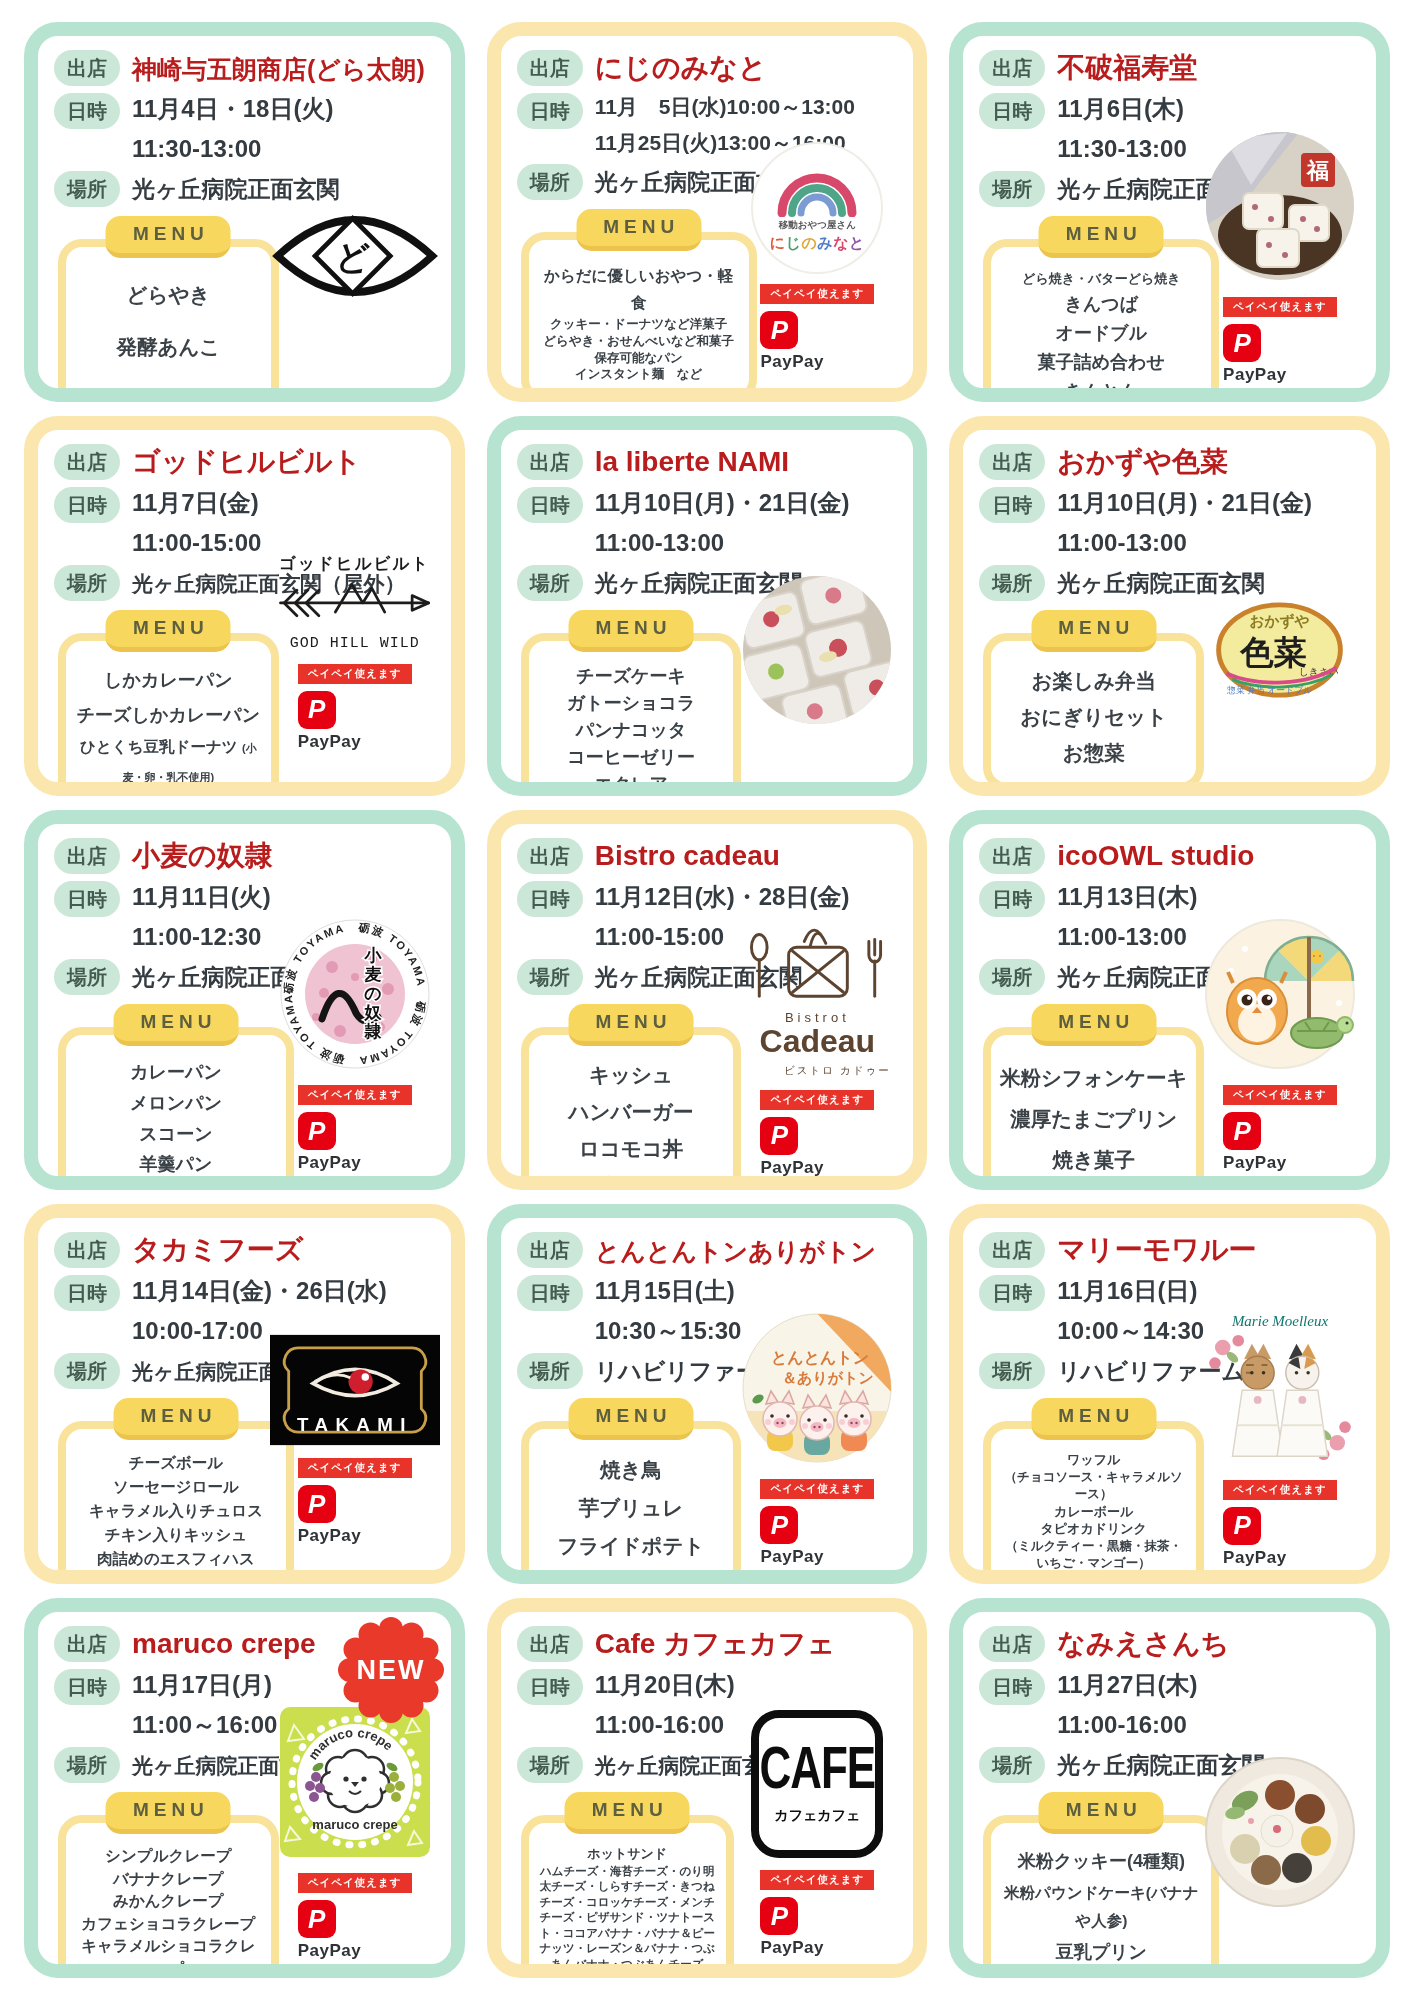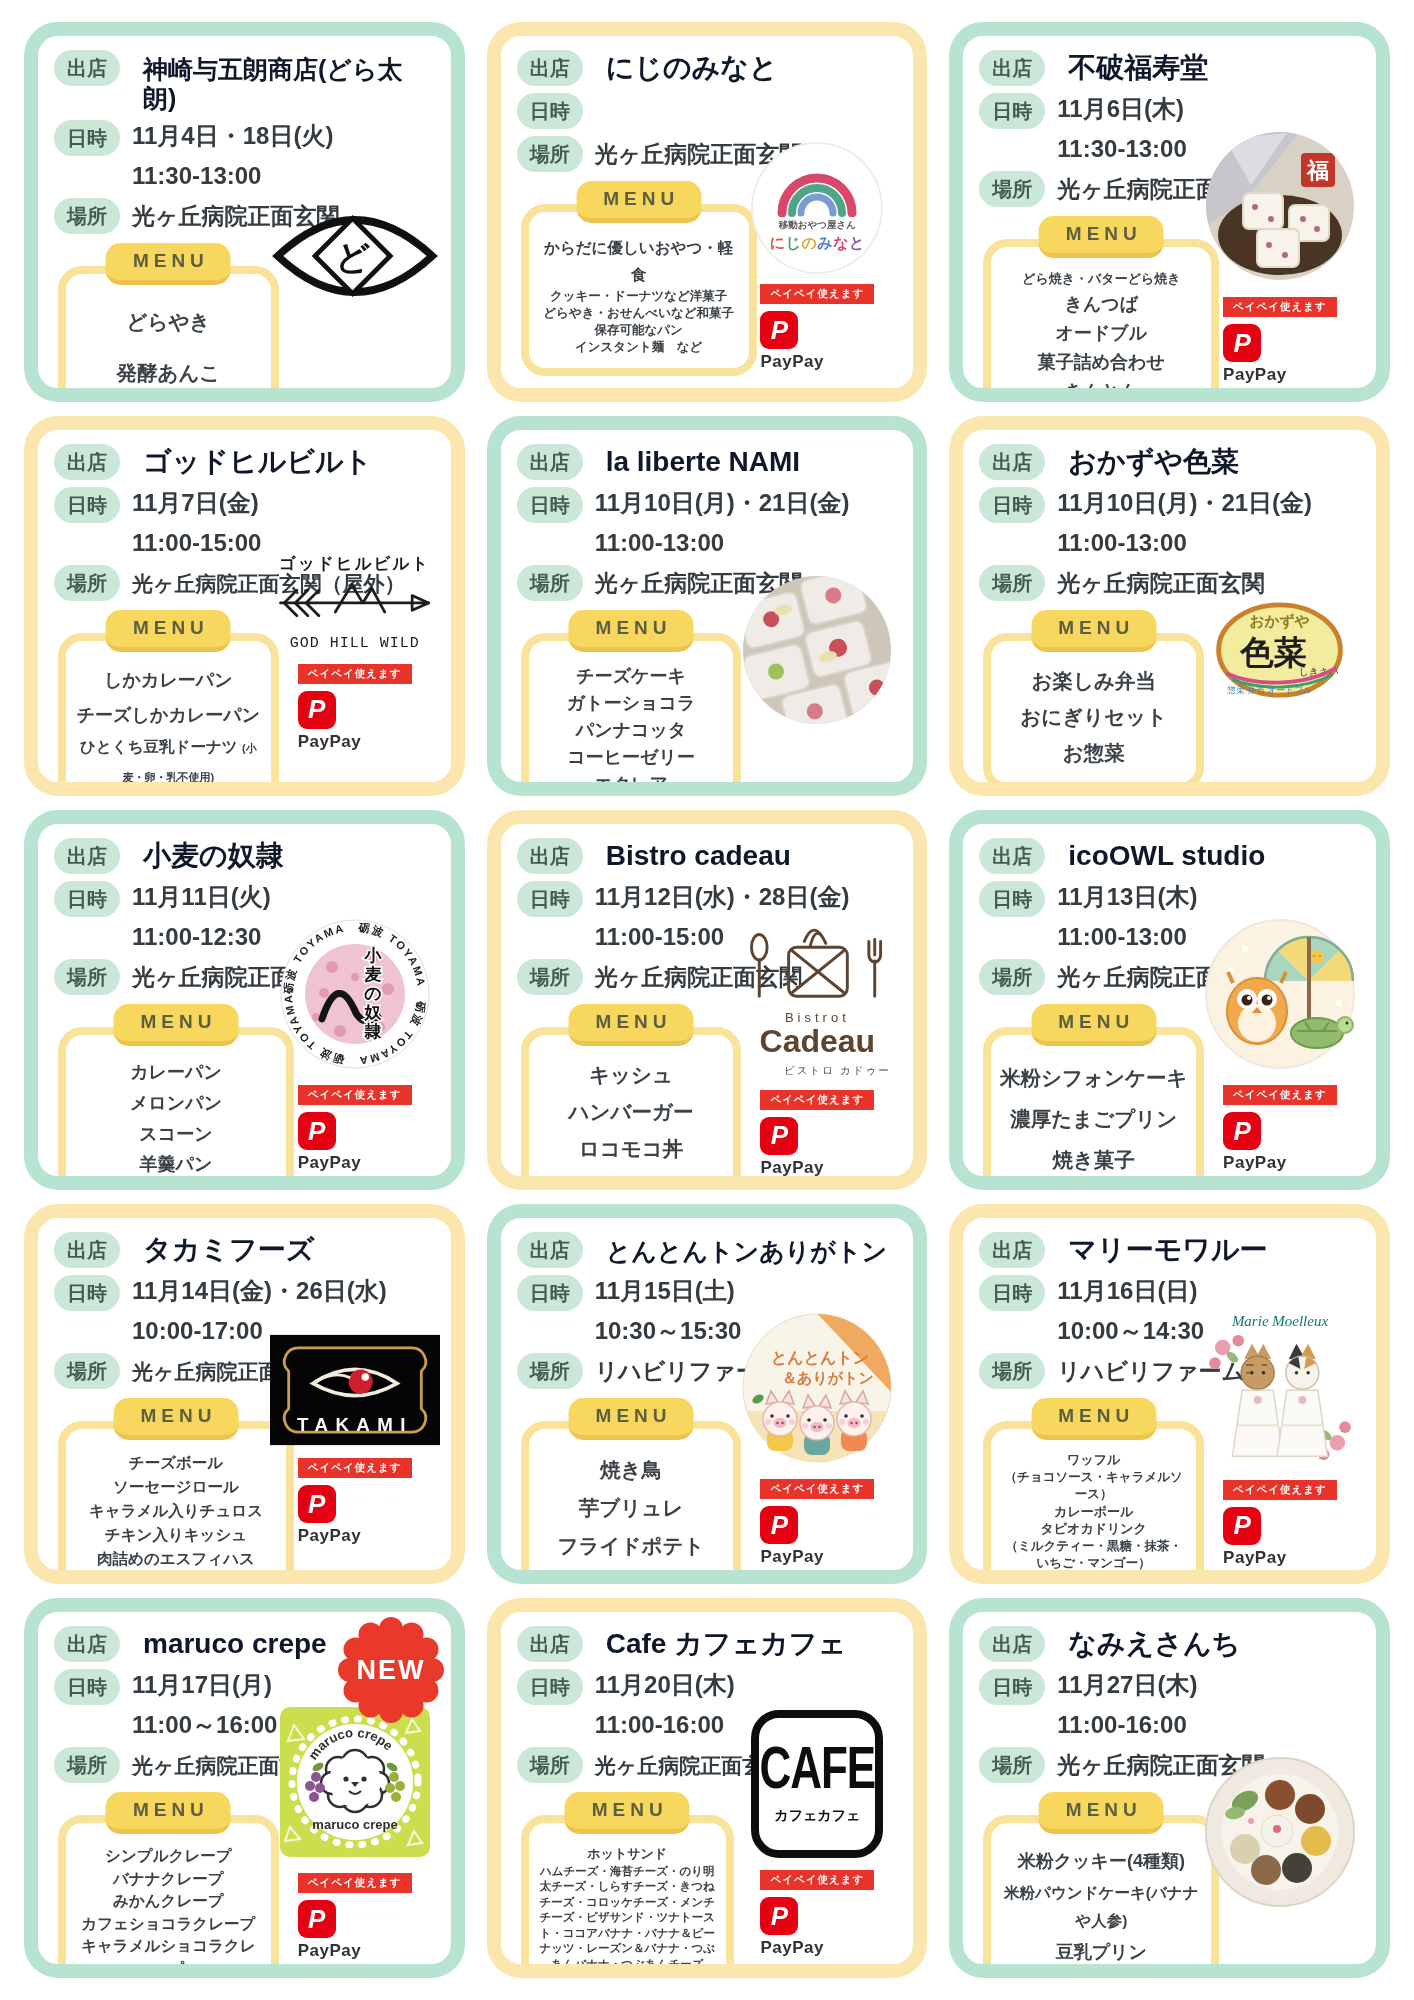--- a/index.html
+++ b/index.html
@@ -8,21 +8,21 @@
   .grid { display:grid; grid-template-columns:repeat(3,1fr); grid-template-rows:repeat(5,1fr);
           gap:14px 22px; width:100%; height:100%; }
   .card { position:relative; background:#fff; border:14px solid #b7e3d1; border-radius:34px;
           padding:14px 16px; overflow:hidden; }
   .card.teal   { border-color:#b7e3d1; }
   .card.yellow { border-color:#fbe7ae; }
 
   .row { display:flex; gap:12px; align-items:flex-start; margin-bottom:7px; }
   .pill { flex:0 0 auto; background:#cbe7d8; color:#445c50; font-weight:700; font-size:20px;
           line-height:1; padding:8px 13px; border-radius:999px;text-align:right; }
-  .vname { font-size:28px; font-weight:800; color:#0f172a; line-height:1.15; padding-top:2px; letter-spacing:0;margin-left:11px; }
+  .vname { font-size:28px; font-weight:800; color:#b91c1c; line-height:1.15; padding-top:2px; letter-spacing:0; }
   .vname.s { font-size:25px; padding-top:5px; }
   .dates { display:flex; flex-direction:column; }
   .dline { font-size:24px; font-weight:700; color:#343b41; white-space:nowrap; line-height:1.3; }
   .dline.xs { font-size:21px; }
   .d2 { margin-top:9px; }
   .place { font-size:23px; font-weight:700; color:#343b41; padding-top:3px; }
   .place.s { font-size:21px; padding-top:5px; }
 
   .menu-wrap { position:relative; width:58%; margin:32px 0 0 4px; z-index:1; }
   .menu-tab { position:absolute; top:-23px; left:50%; transform:translateX(-50%);
@@ -119,20 +119,24 @@
             </svg></div>
       </aside>
     </section>
       <section class="card yellow">
     <div class="row">
       <span class="pill">出店</span>
       <h2 class="vname">にじのみなと</h2>
         </div>
     <div class="row">
       <span class="pill">日時</span>
+      <div class="dates">
+            <div class="dline xs">11月　5日(水)10:00～13:00</div>
+            <div class="dline xs d2">11月25日(火)13:00～16:00</div>
+          </div>
         </div>
     <div class="row">
       <span class="pill">場所</span>
       <div class="place">光ヶ丘病院正面玄関</div>
         </div>
     <div class="menu-wrap" style="--mlh:1.75;width:62%;">
       <div class="menu-tab">MENU</div>
       <div class="menu-box">
             <div class="mi s2">からだに優しいおやつ・軽食</div>
             <div class="mi xs">クッキー・ドーナツなど洋菓子</div>

